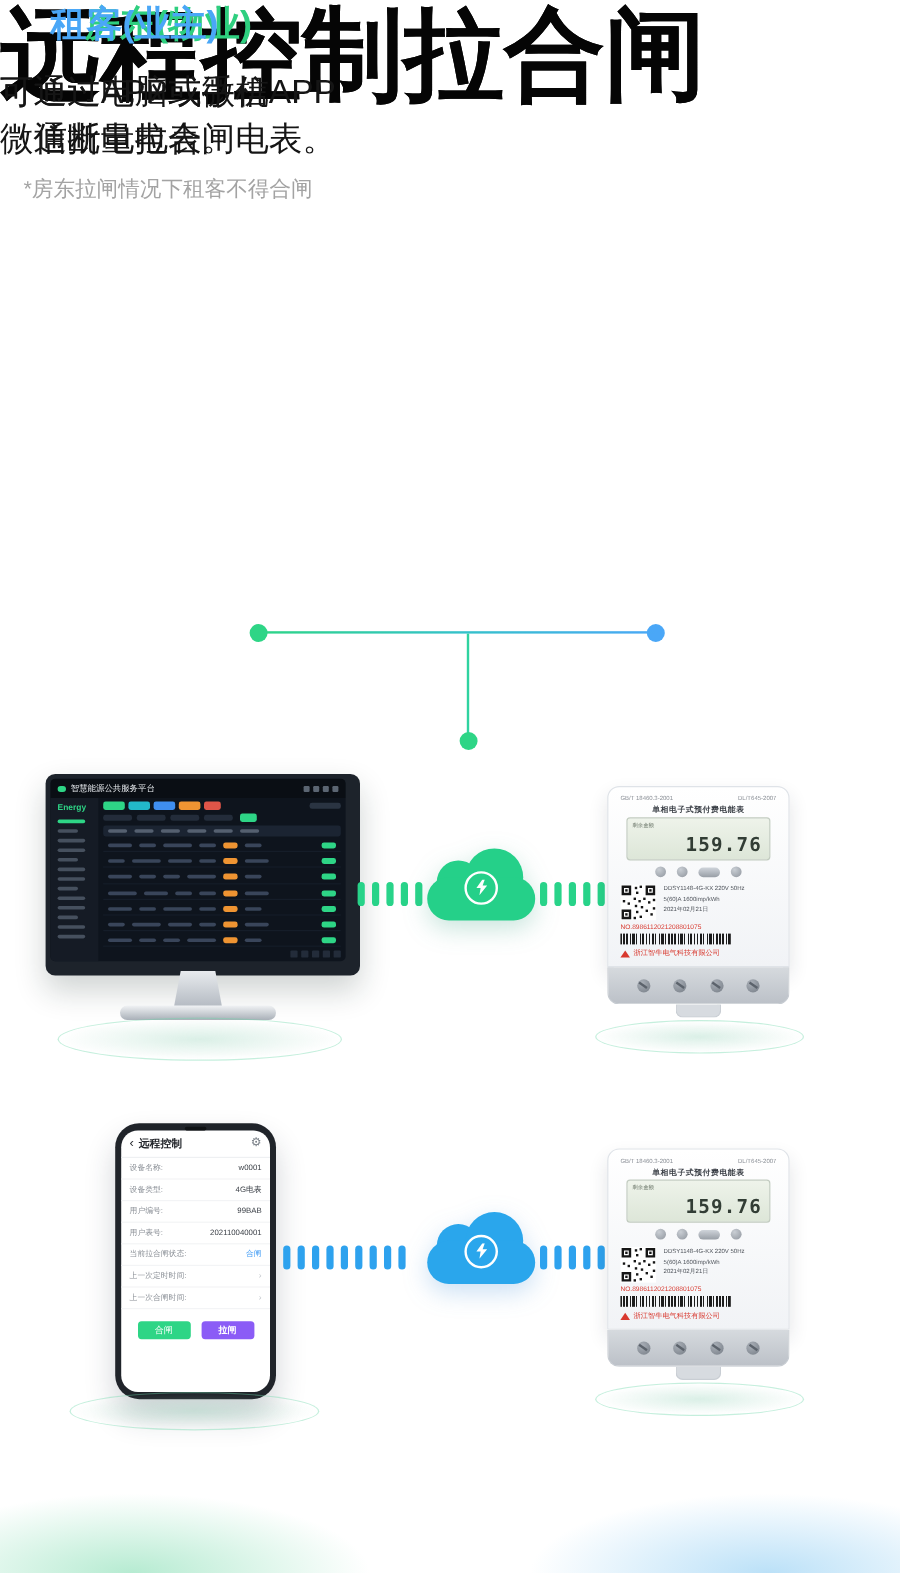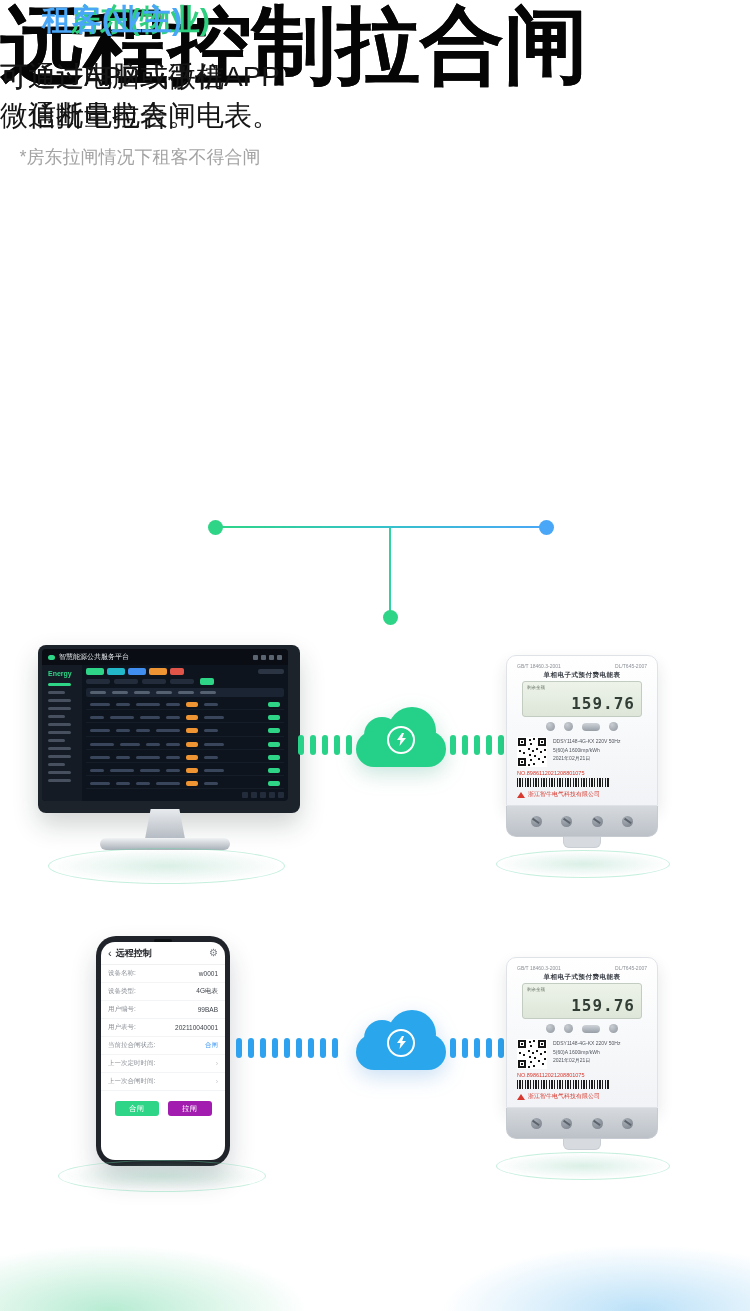--- a/index.html
+++ b/index.html
@@ -133,21 +133,21 @@
   .p-title{font-size:9px;font-weight:bold;color:#23262b;text-align:center;}
   .p-gear{margin-left:auto;font-size:10px;color:#7a8088;line-height:1;}
   .p-row{height:17px;display:flex;align-items:center;justify-content:space-between;padding:0 7px;border-bottom:1px solid #f3f4f6;}
   .p-label{font-size:6.5px;color:#8b9097;}
   .p-value{font-size:6.5px;color:#3a3f46;}
   .p-row.status .p-value{color:#3f9bf5;}
   .p-chev{font-size:7px;color:#c3c7cc;}
   .p-btns{display:flex;justify-content:center;gap:9px;padding-top:10px;}
   .p-btn{width:44px;height:15px;border-radius:3px;color:#fff;font-size:7.5px;display:flex;align-items:center;justify-content:center;}
   .p-btn.g{background:#2ed586;}
-  .p-btn.b{background:#a21caf;}
+  .p-btn.b{background:#8b5cf6;font-weight:bold;}
 
   
   .fade-g{left:0;top:1243px;width:440px;height:68px;
           background:radial-gradient(60% 130% at 25% 100%,rgba(178,234,207,.95),rgba(255,255,255,0) 75%);}
   .fade-b{left:310px;top:1243px;width:440px;height:68px;
           background:radial-gradient(60% 130% at 75% 100%,rgba(181,222,247,.92),rgba(255,255,255,0) 75%);}
 </style>
 </head>
 <body>
 

